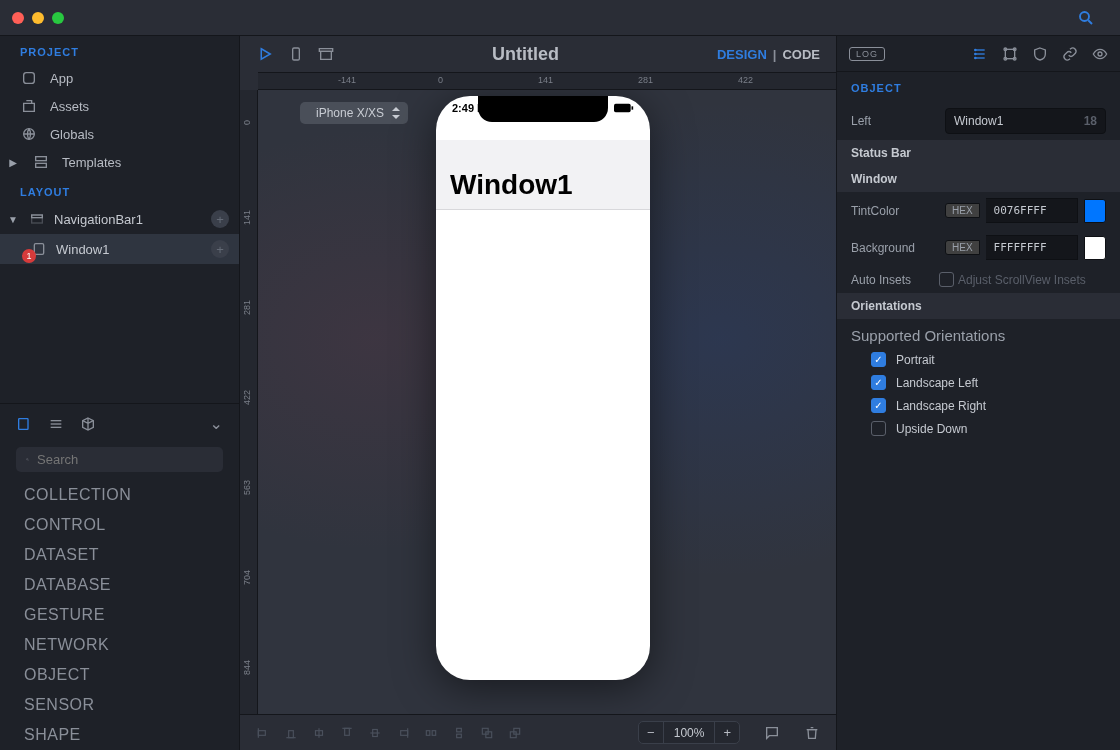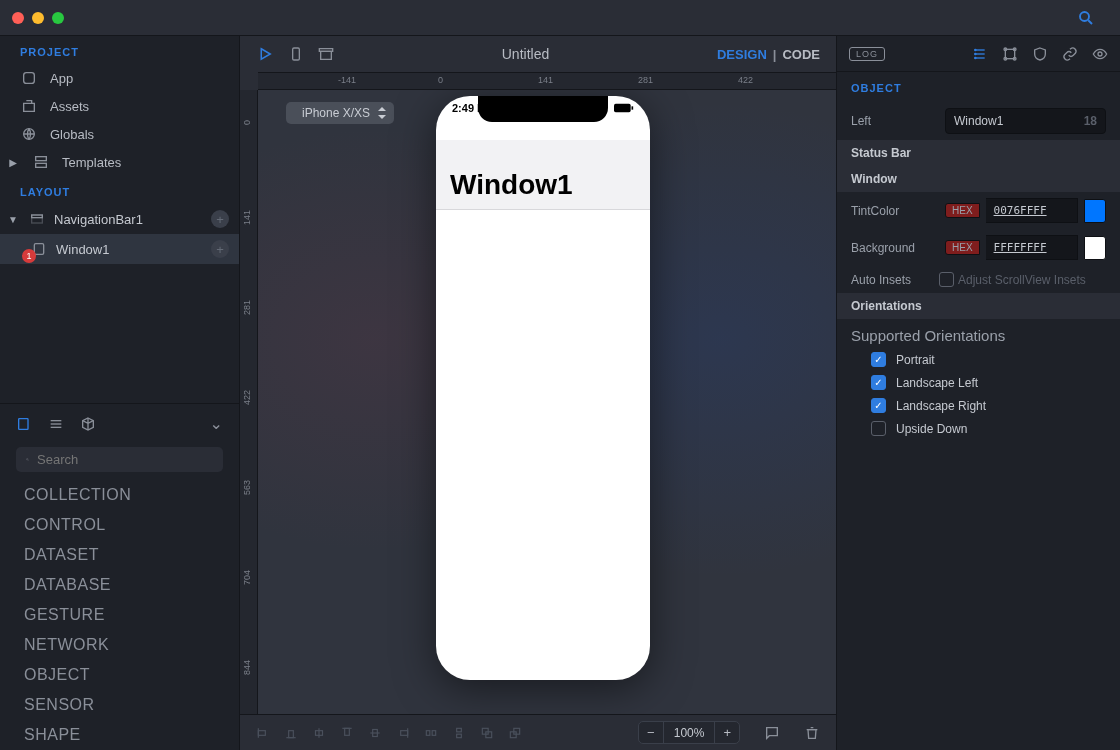--- a/index.html
+++ b/index.html
@@ -32,34 +32,34 @@
 .lib-tabs { display: flex; align-items: center; padding: 10px 16px; gap: 16px; color: #8a8f99; }
 .lib-search { margin: 4px 16px 8px; background: #2a2d36; border-radius: 5px; padding: 5px 10px; display: flex; align-items: center; gap: 8px; color: #8a8f99; font-size: 13px; }
 .lib-search input { background: transparent; border: none; outline: none; color: #c5c9d0; font-size: 13px; flex: 1; }
 .lib-item { padding: 6px 24px; color: #8a8f99; font-size: 16px; letter-spacing: 0.5px; cursor: pointer; }
 
 
 .center { flex: 1; background: #2a2d36; display: flex; flex-direction: column; position: relative; min-width: 0; }
 .center-toolbar { height: 36px; display: flex; align-items: center; padding: 0 16px; gap: 14px; }
 .center-toolbar .tool-ic { color: #8a8f99; cursor: pointer; display: flex; }
 .play-ic { color: #2f7de0 !important; }
-.center-title { flex: 1; text-align: center; color: #b8bcc4; font-size: 14px; }
+.center-title { flex: 1; text-align: center; color: #b8bcc4; font-size: 18px; font-weight: bold; }
 .mode-toggle { display: flex; gap: 6px; font-size: 13px; font-weight: 600; }
 .mode-toggle .m-a { color: #2f7de0; }
 .mode-toggle .sep { color: #8a8f99; }
 .mode-toggle .m-b { color: #b8bcc4; }
 
 .ruler-h { height: 18px; background: #24272f; border-top: 1px solid #14161b; border-bottom: 1px solid #14161b; position: relative; overflow: hidden; margin-left: 18px; }
 .ruler-h .tick-label { position: absolute; top: 2px; font-size: 9px; color: #7a7f89; }
 .canvas-wrap { flex: 1; display: flex; min-height: 0; }
 .ruler-v { width: 18px; background: #24272f; border-right: 1px solid #14161b; position: relative; overflow: hidden; }
 .ruler-v .tick-label { position: absolute; left: 2px; font-size: 9px; color: #7a7f89; writing-mode: vertical-rl; transform: rotate(180deg); }
 .canvas { flex: 1; background: #30343e; background-image: radial-gradient(ellipse at 20% 40%, rgba(120,60,80,0.18), transparent 40%), radial-gradient(ellipse at 80% 40%, rgba(30,70,160,0.18), transparent 45%); position: relative; overflow: hidden; }
 
-.device-sel { position: absolute; left: 28px; top: 12px; background: #4a4f59; color: #c8ccd3; font-size: 12px; padding: 4px 24px 4px 16px; border-radius: 5px; cursor: pointer; }
+.device-sel { position: absolute; left: 42px; top: 12px; background: #4a4f59; color: #c8ccd3; font-size: 12px; padding: 4px 24px 4px 16px; border-radius: 5px; cursor: pointer; }
 .device-sel::after { content: ""; position: absolute; right: 8px; top: 5px; width: 0; height: 0; border-left: 4px solid transparent; border-right: 4px solid transparent; border-bottom: 4px solid #c8ccd3; }
 .device-sel::before { content: ""; position: absolute; right: 8px; bottom: 5px; width: 0; height: 0; border-left: 4px solid transparent; border-right: 4px solid transparent; border-top: 4px solid #c8ccd3; }
 
 .phone { position: absolute; left: 178px; top: 6px; width: 214px; height: 584px; background: #fff; border-radius: 34px; box-shadow: 0 8px 40px rgba(0,0,0,0.5); overflow: hidden; }
 .notch { position: absolute; top: 0; left: 50%; transform: translateX(-50%); width: 130px; height: 26px; background: #000; border-bottom-left-radius: 14px; border-bottom-right-radius: 14px; }
 .status-row { position: absolute; top: 6px; left: 0; right: 0; display: flex; justify-content: space-between; padding: 0 16px; font-size: 11px; font-weight: 600; color: #000; }
 .status-row .icons { display: flex; gap: 4px; align-items: center; }
 .nav-header { position: absolute; top: 44px; left: 0; right: 0; height: 70px; background: #f2f2f4; border-bottom: 1px solid #d8d8db; display: flex; align-items: flex-end; padding: 0 14px 8px; }
 .nav-title { font-size: 28px; font-weight: 700; color: #000; }
 
@@ -77,22 +77,22 @@
 .log-badge { border: 1px solid #8a8f99; border-radius: 3px; padding: 1px 6px; font-size: 9px; color: #8a8f99; letter-spacing: 1px; }
 .insp-tab-ic { color: #8a8f99; cursor: pointer; }
 .insp-tab-ic.act { color: #2f7de0; }
 .insp-head { color: #2f7de0; font-size: 11px; font-weight: 700; letter-spacing: 1px; padding: 10px 14px 8px; }
 .prop-row { display: flex; align-items: center; padding: 6px 14px; gap: 10px; }
 .prop-label { width: 84px; color: #9aa0aa; font-size: 12px; }
 .prop-input { flex: 1; background: #14161b; border: 1px solid #0e1014; border-radius: 4px; padding: 5px 8px; color: #c5c9d0; font-size: 12px; display: flex; justify-content: space-between; }
 .prop-input .suffix { color: #5a5f6a; font-weight: bold; }
 .section-bar { background: #2a2d36; padding: 6px 14px; color: #c5c9d0; font-size: 12px; font-weight: 600; }
 .color-row { display: flex; align-items: center; gap: 6px; }
-.hex-chip { background: #7f1d1d; color: #9aa0aa; font-size: 10px; padding: 1px 6px; border-radius: 3px 0 0 3px; border: 1px solid #0e1014; }
-.hex-val { background: #14161b; color: #c5c9d0; font-size: 11px; padding: 5px 8px; border: 1px solid #0e1014; border-left: none; flex: 1; font-family: monospace; text-decoration: underline; }
+.hex-chip { background: #404040; color: #9aa0aa; font-size: 10px; padding: 1px 6px; border-radius: 3px 0 0 3px; border: 1px solid #0e1014; }
+.hex-val { background: #14161b; color: #c5c9d0; font-size: 11px; padding: 5px 8px; border: 1px solid #0e1014; border-left: none; flex: 1; font-family: monospace; }
 .swatch { width: 22px; height: 24px; border-radius: 0 3px 3px 0; border: 1px solid #0e1014; }
 .chk-row { display: flex; align-items: center; gap: 10px; padding: 4px 14px 4px 34px; color: #c5c9d0; font-size: 12px; }
 .chk { width: 15px; height: 15px; border-radius: 3px; border: 1px solid #5a5f6a; display: flex; align-items: center; justify-content: center; font-size: 10px; color: #fff; cursor: pointer; }
 .chk.on { background: #2f7de0; border-color: #2f7de0; }
 .auto-row { display: flex; align-items: center; padding: 6px 14px; gap: 4px; }
 .auto-row .chk-sm { width: 15px; height: 15px; border-radius: 3px; border: 1px solid #5a5f6a; cursor: pointer; }
 .auto-row .sub { color: #5a5f6a; font-size: 12px; }
 
 svg { display: block; }
 </style>

